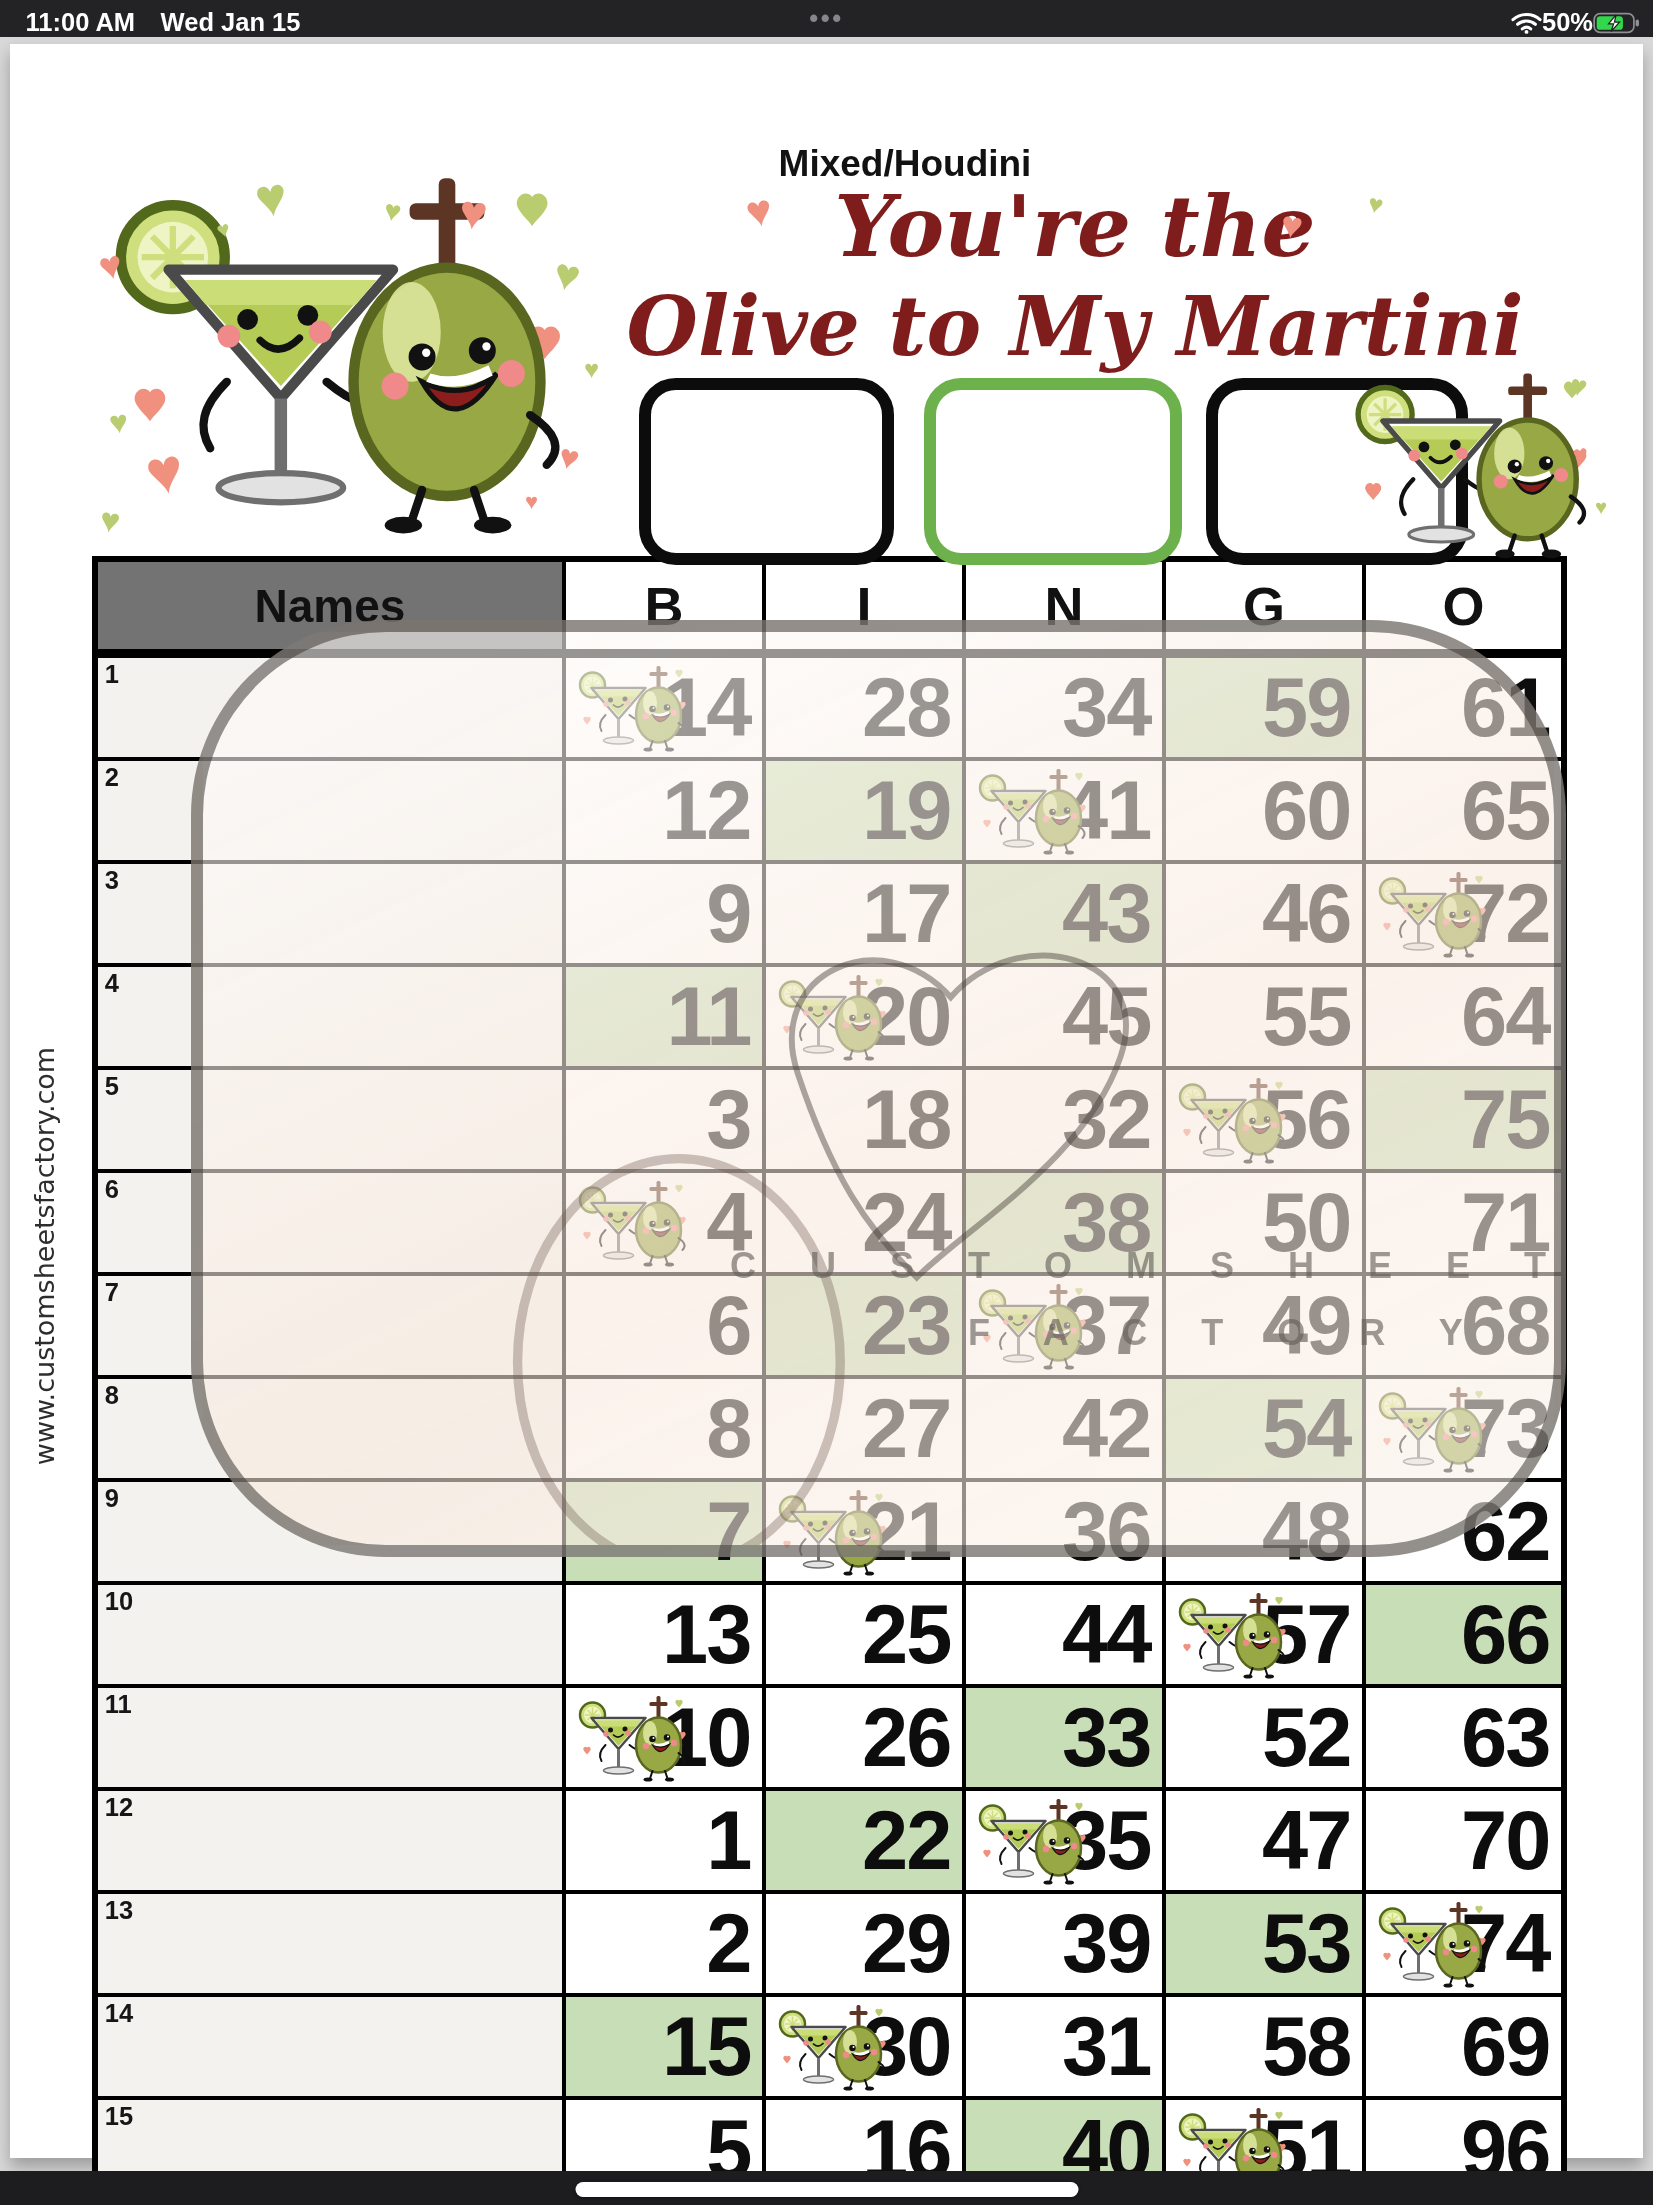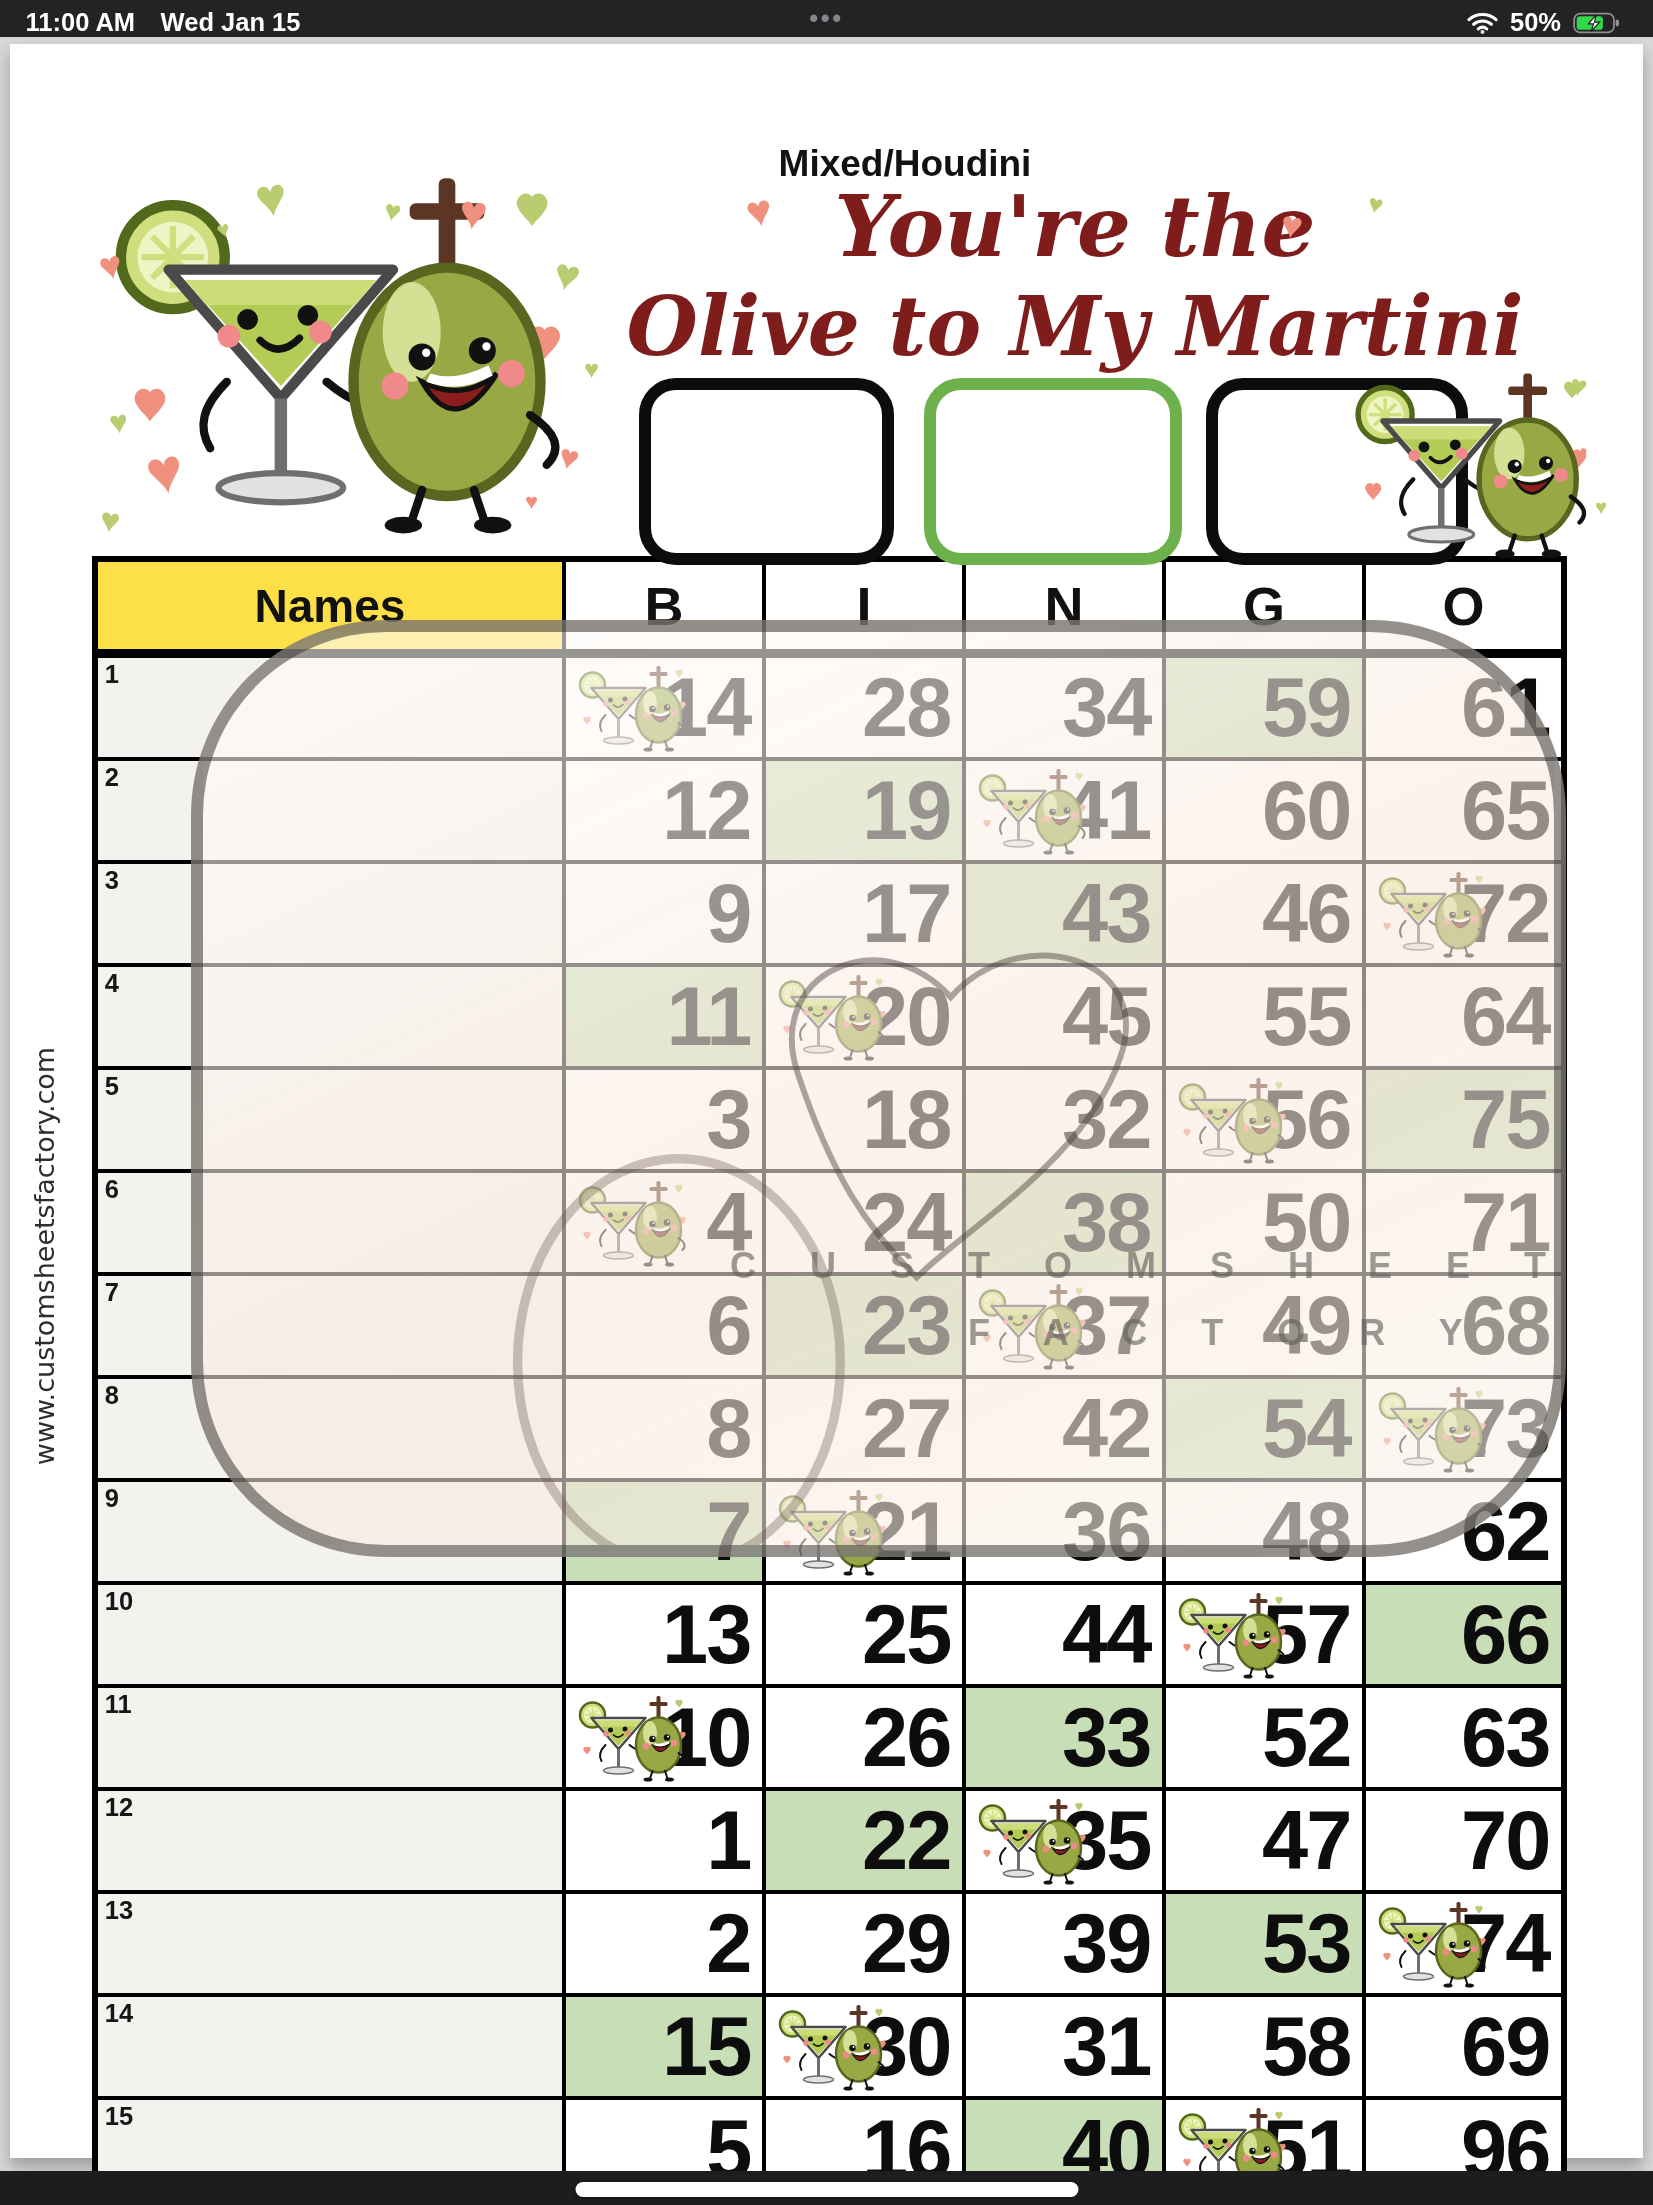--- a/index.html
+++ b/index.html
@@ -9,21 +9,21 @@
   }
   
   .statusbar{
     position:absolute;top:0;left:0;width:100%;height:37px;background:#232325;
     display:flex;align-items:flex-end;justify-content:space-between;z-index:50;
     color:#fff;font-size:25.5px;font-weight:600;
   }
   .sb-left{display:flex;gap:25.5px;padding-left:25.5px;}
   .sb-center{position:absolute;left:50%;transform:translateX(-50%);color:#86868a;
     font-size:25.5px;letter-spacing:2.5px;font-weight:bold;line-height:37px;}
-  .sb-right{display:flex;align-items:center;gap:12px;padding-right:32px;}
+  .sb-right{display:flex;align-items:center;padding-right:12px;}
   .wifi-svg{width:31px;height:22px;}
   .battery{position:relative;width:48px;height:22px;}
   
   .card{
     position:absolute;left:10.2px;top:44px;width:1633px;height:2114px;background:#ffffff;
     box-shadow:0 8.5px 15.3px rgba(0,0,0,.28);z-index:1;
   }
   
   .bottombar{position:absolute;left:0;bottom:0;width:100%;height:34px;background:#1d1d1f;z-index:60;}
   .home-indicator{position:absolute;left:50%;bottom:8.5px;transform:translateX(-50%);
@@ -45,21 +45,21 @@
   .box-3{left:1206px;width:238px;}
   .heart{position:absolute;z-index:4;line-height:1;user-select:none;}
   
   .bingo-table{
     position:absolute;left:92px;top:556px;width:1470px;height:1550px;z-index:2;
     border-collapse:collapse;table-layout:fixed;background:#fff;
   }
   .bingo-table,.bingo-table td,.bingo-table th{border:4.2px solid #000;}
   .bingo-table{border:6.8px solid #000;}
   .bingo-table th{border-bottom:9.3px solid #000;}
-  th.names-h{background:#fde047;font-size:46px;font-weight:bold;color:#111;height:85px;}
+  th.names-h{background:#737373;font-size:46px;font-weight:bold;color:#111;height:85px;}
   th.letter-h{background:#fff;font-size:54px;font-weight:bold;color:#111;}
   td.name-cell{background:#f4f2ef;position:relative;height:97px;}
   .row-label{position:absolute;top:1.7px;left:6.8px;font-size:25.5px;font-weight:bold;color:#161616;}
   td.num-cell{position:relative;background:#fff;text-align:right;vertical-align:middle;
     font-size:83px;font-weight:bold;color:#0d0d0d;letter-spacing:-1.7px;overflow:hidden;}
   td.num-cell .num{padding-right:10.2px;display:inline-block;line-height:93px;}
   td.num-cell.green{background:var(--highlight,#c8deb6);}
   .cell-icon{position:absolute;left:1.7px;top:0.8px;width:129px;height:95px;}
   .cell-icon svg{width:100%;height:100%;}
   

